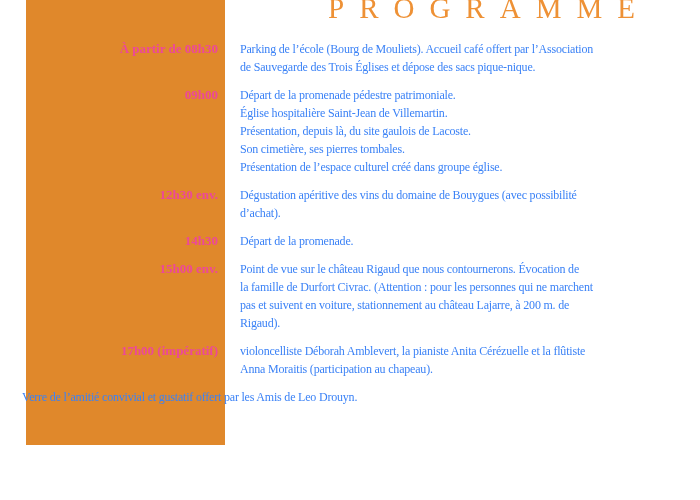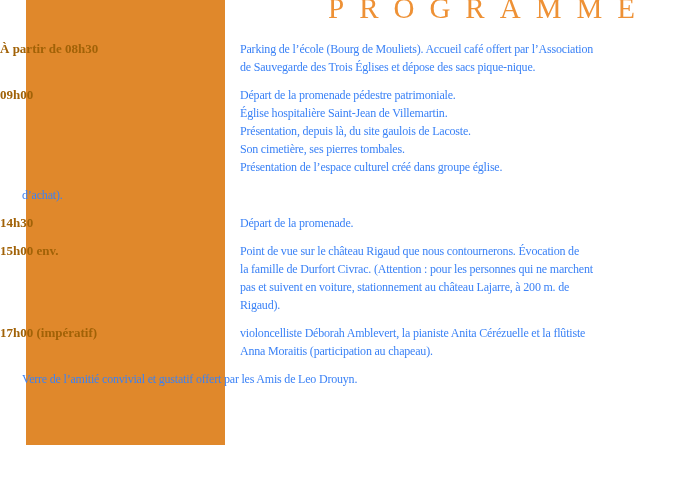--- a/index.html
+++ b/index.html
@@ -39,22 +39,22 @@
     padding-top: 40px;
   }
   .row {
     display: flex;
     align-items: flex-start;
     margin-bottom: 10px;
   }
   .time-cell {
     flex: 0 0 218px;
     width: 218px;
-    text-align: left;
-    color: #a16207;
+    text-align: right;
+    color: #ec4899;
     font-weight: bold;
     font-size: 13px;
     line-height: 18px;
     white-space: nowrap;
   }
   .desc-cell {
     margin-left: 22px;
     color: #3b82f6;
     font-size: 12px;
     letter-spacing: -0.2px;
@@ -82,21 +82,23 @@
     <div class="desc-cell">
           <div class="line">Départ de la promenade pédestre patrimoniale.</div>
           <div class="line">Église hospitalière Saint-Jean de Villemartin.</div>
           <div class="line">Présentation, depuis là, du site gaulois de Lacoste.</div>
           <div class="line">Son cimetière, ses pierres tombales.</div>
           <div class="line">Présentation de l’espace culturel créé dans groupe église.</div>
         </div>
   </div>
 
   <div class="row">
+    <div class="time-cell">12h30 env.</div>
     <div class="desc-cell">
+          <div class="line">Dégustation apéritive des vins du domaine de Bouygues (avec possibilité</div>
           <div class="line">d’achat).</div>
         </div>
   </div>
 
 
   <div class="row">
     <div class="time-cell">14h30</div>
     <div class="desc-cell">
           <div class="line">Départ de la promenade.</div>
         </div>

